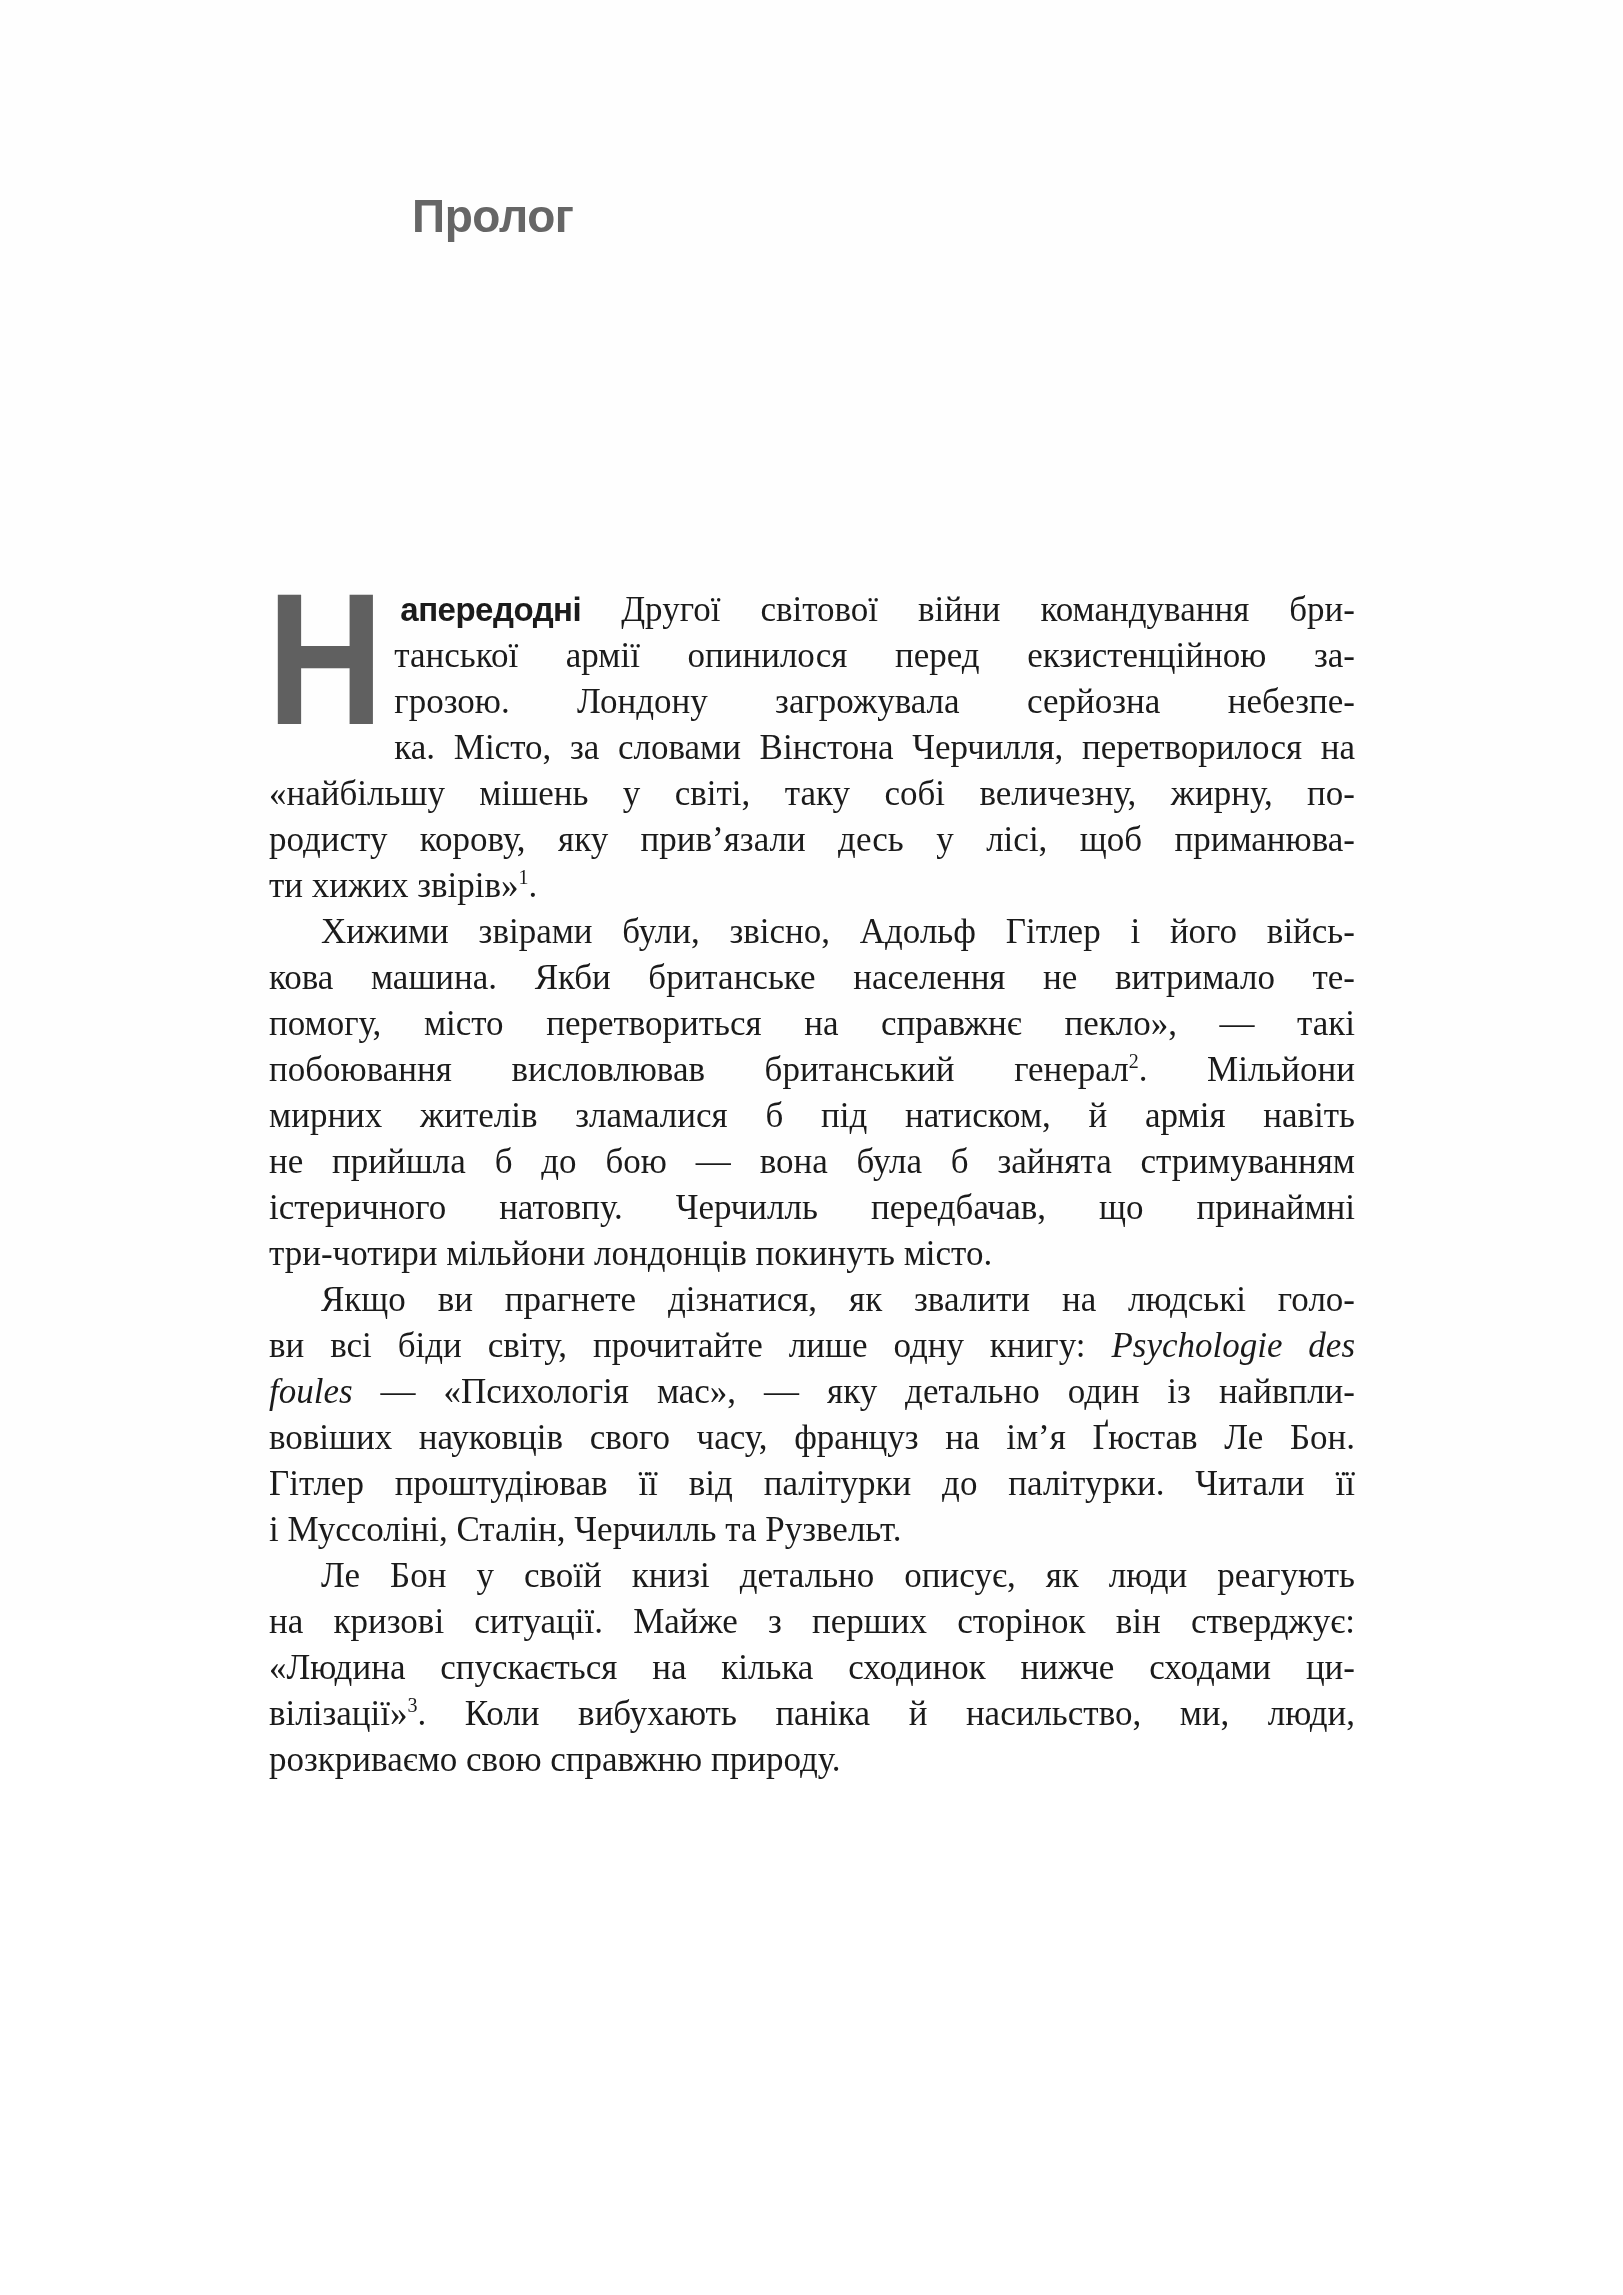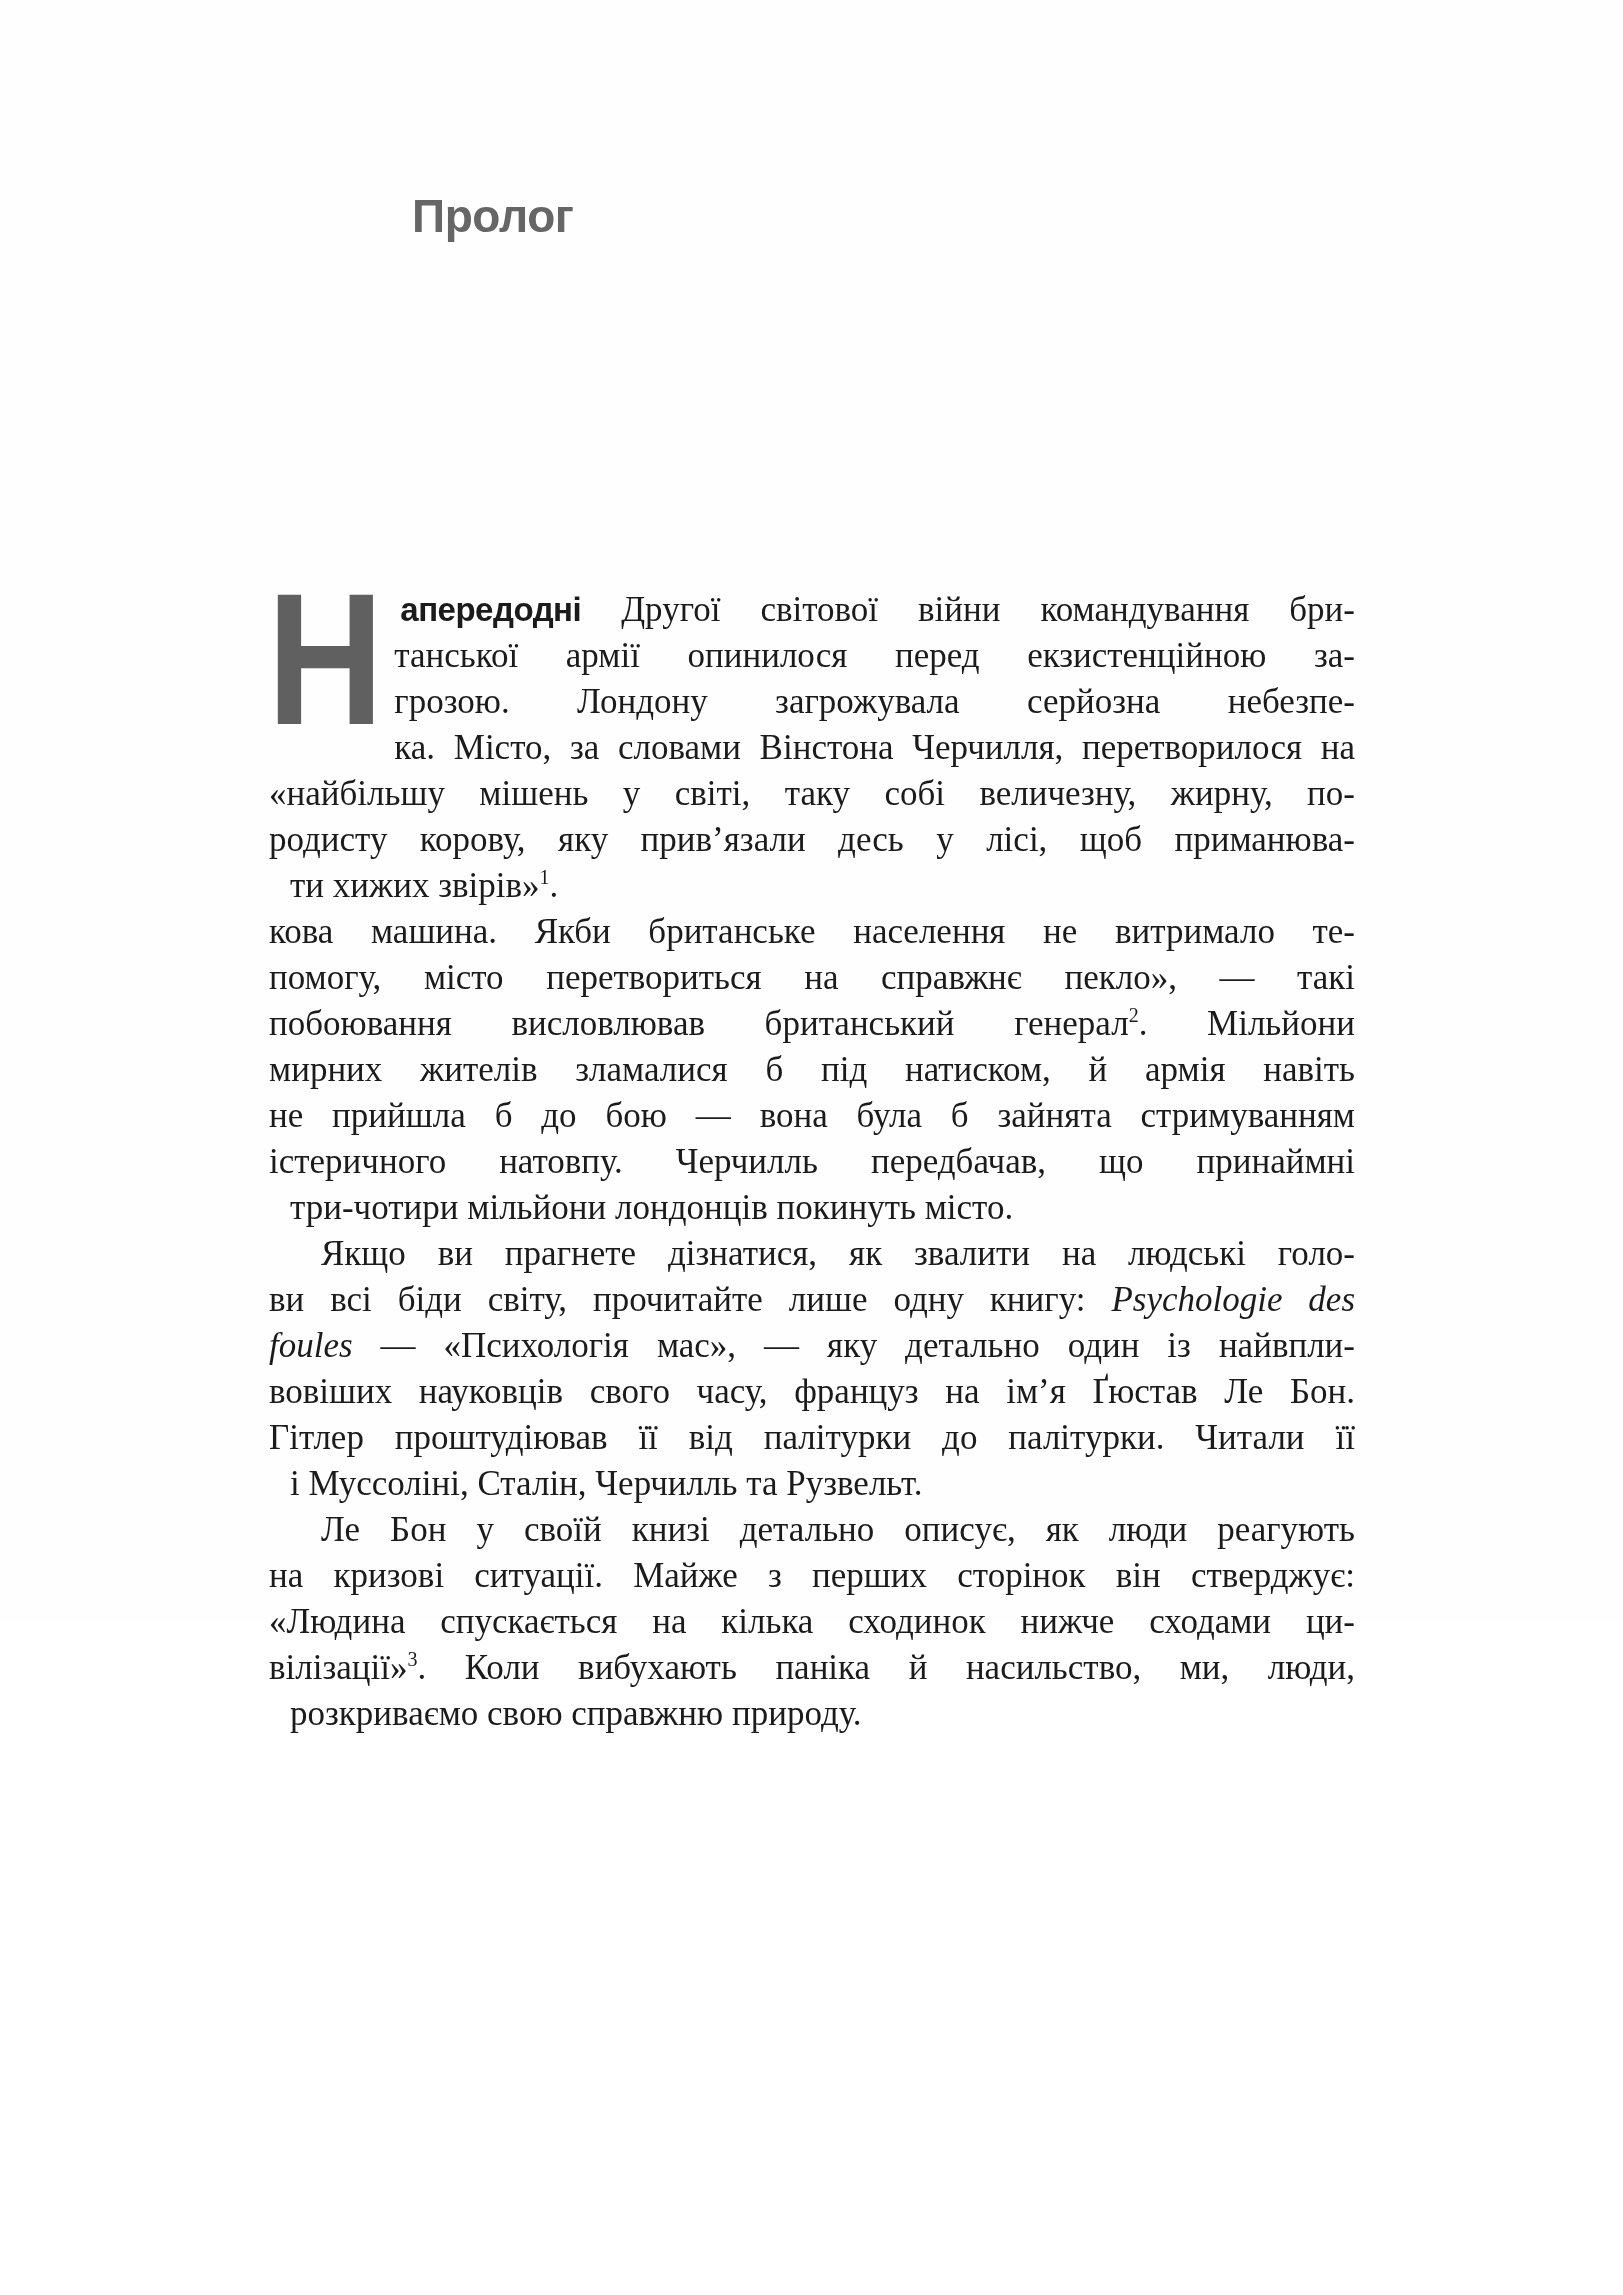--- a/index.html
+++ b/index.html
@@ -84,21 +84,20 @@
       vertical-align: 13.5px;
     }
     .line {
       display: block;
       white-space: nowrap;
       text-align: justify;
       text-align-last: justify;
     }
     .line.last {
       text-align-last: left;
-      margin-left: 21px;
     }
   </style>
 </head>
 <body>
 
 <div class="page">
 
   <h1 class="chapter-title">Пролог</h1>
 
   <div class="body-text">
@@ -108,20 +107,21 @@
       <span class="line"><span class="lead-word">апередодні</span><span> Другої світової війни командування бри-</span></span>
       <span class="line">танської армії опинилося перед екзистенційною за-</span>
       <span class="line">грозою. Лондону загрожувала серйозна небезпе-</span>
       <span class="line">ка. Місто, за словами Вінстона Черчилля, перетворилося на</span>
       <span class="line">«найбільшу мішень у світі, таку собі величезну, жирну, по-</span>
       <span class="line">родисту корову, яку прив’язали десь у лісі, щоб приманюва-</span>
       <span class="line last"><span>ти хижих звірів»</span><sup class="fn">1</sup><span>.</span></span>
     </p>
 
     <p>
+      <span class="line" style="padding-left:52px;box-sizing:border-box;text-indent:0"><span>Хижими звірами були, звісно, Адольф Гітлер і його війсь-</span></span>
       <span class="line" style="text-indent:0">кова машина. Якби британське населення не витримало те-</span>
       <span class="line" style="text-indent:0">помогу, місто перетвориться на справжнє пекло», — такі</span>
       <span class="line" style="text-indent:0"><span>побоювання висловлював британський генерал</span><sup class="fn">2</sup><span>. Мільйони</span></span>
       <span class="line" style="text-indent:0">мирних жителів зламалися б під натиском, й армія навіть</span>
       <span class="line" style="text-indent:0">не прийшла б до бою — вона була б зайнята стримуванням</span>
       <span class="line" style="text-indent:0">істеричного натовпу. Черчилль передбачав, що принаймні</span>
       <span class="line last" style="text-indent:0">три-чотири мільйони лондонців покинуть місто.</span>
     </p>
 
     <p>

